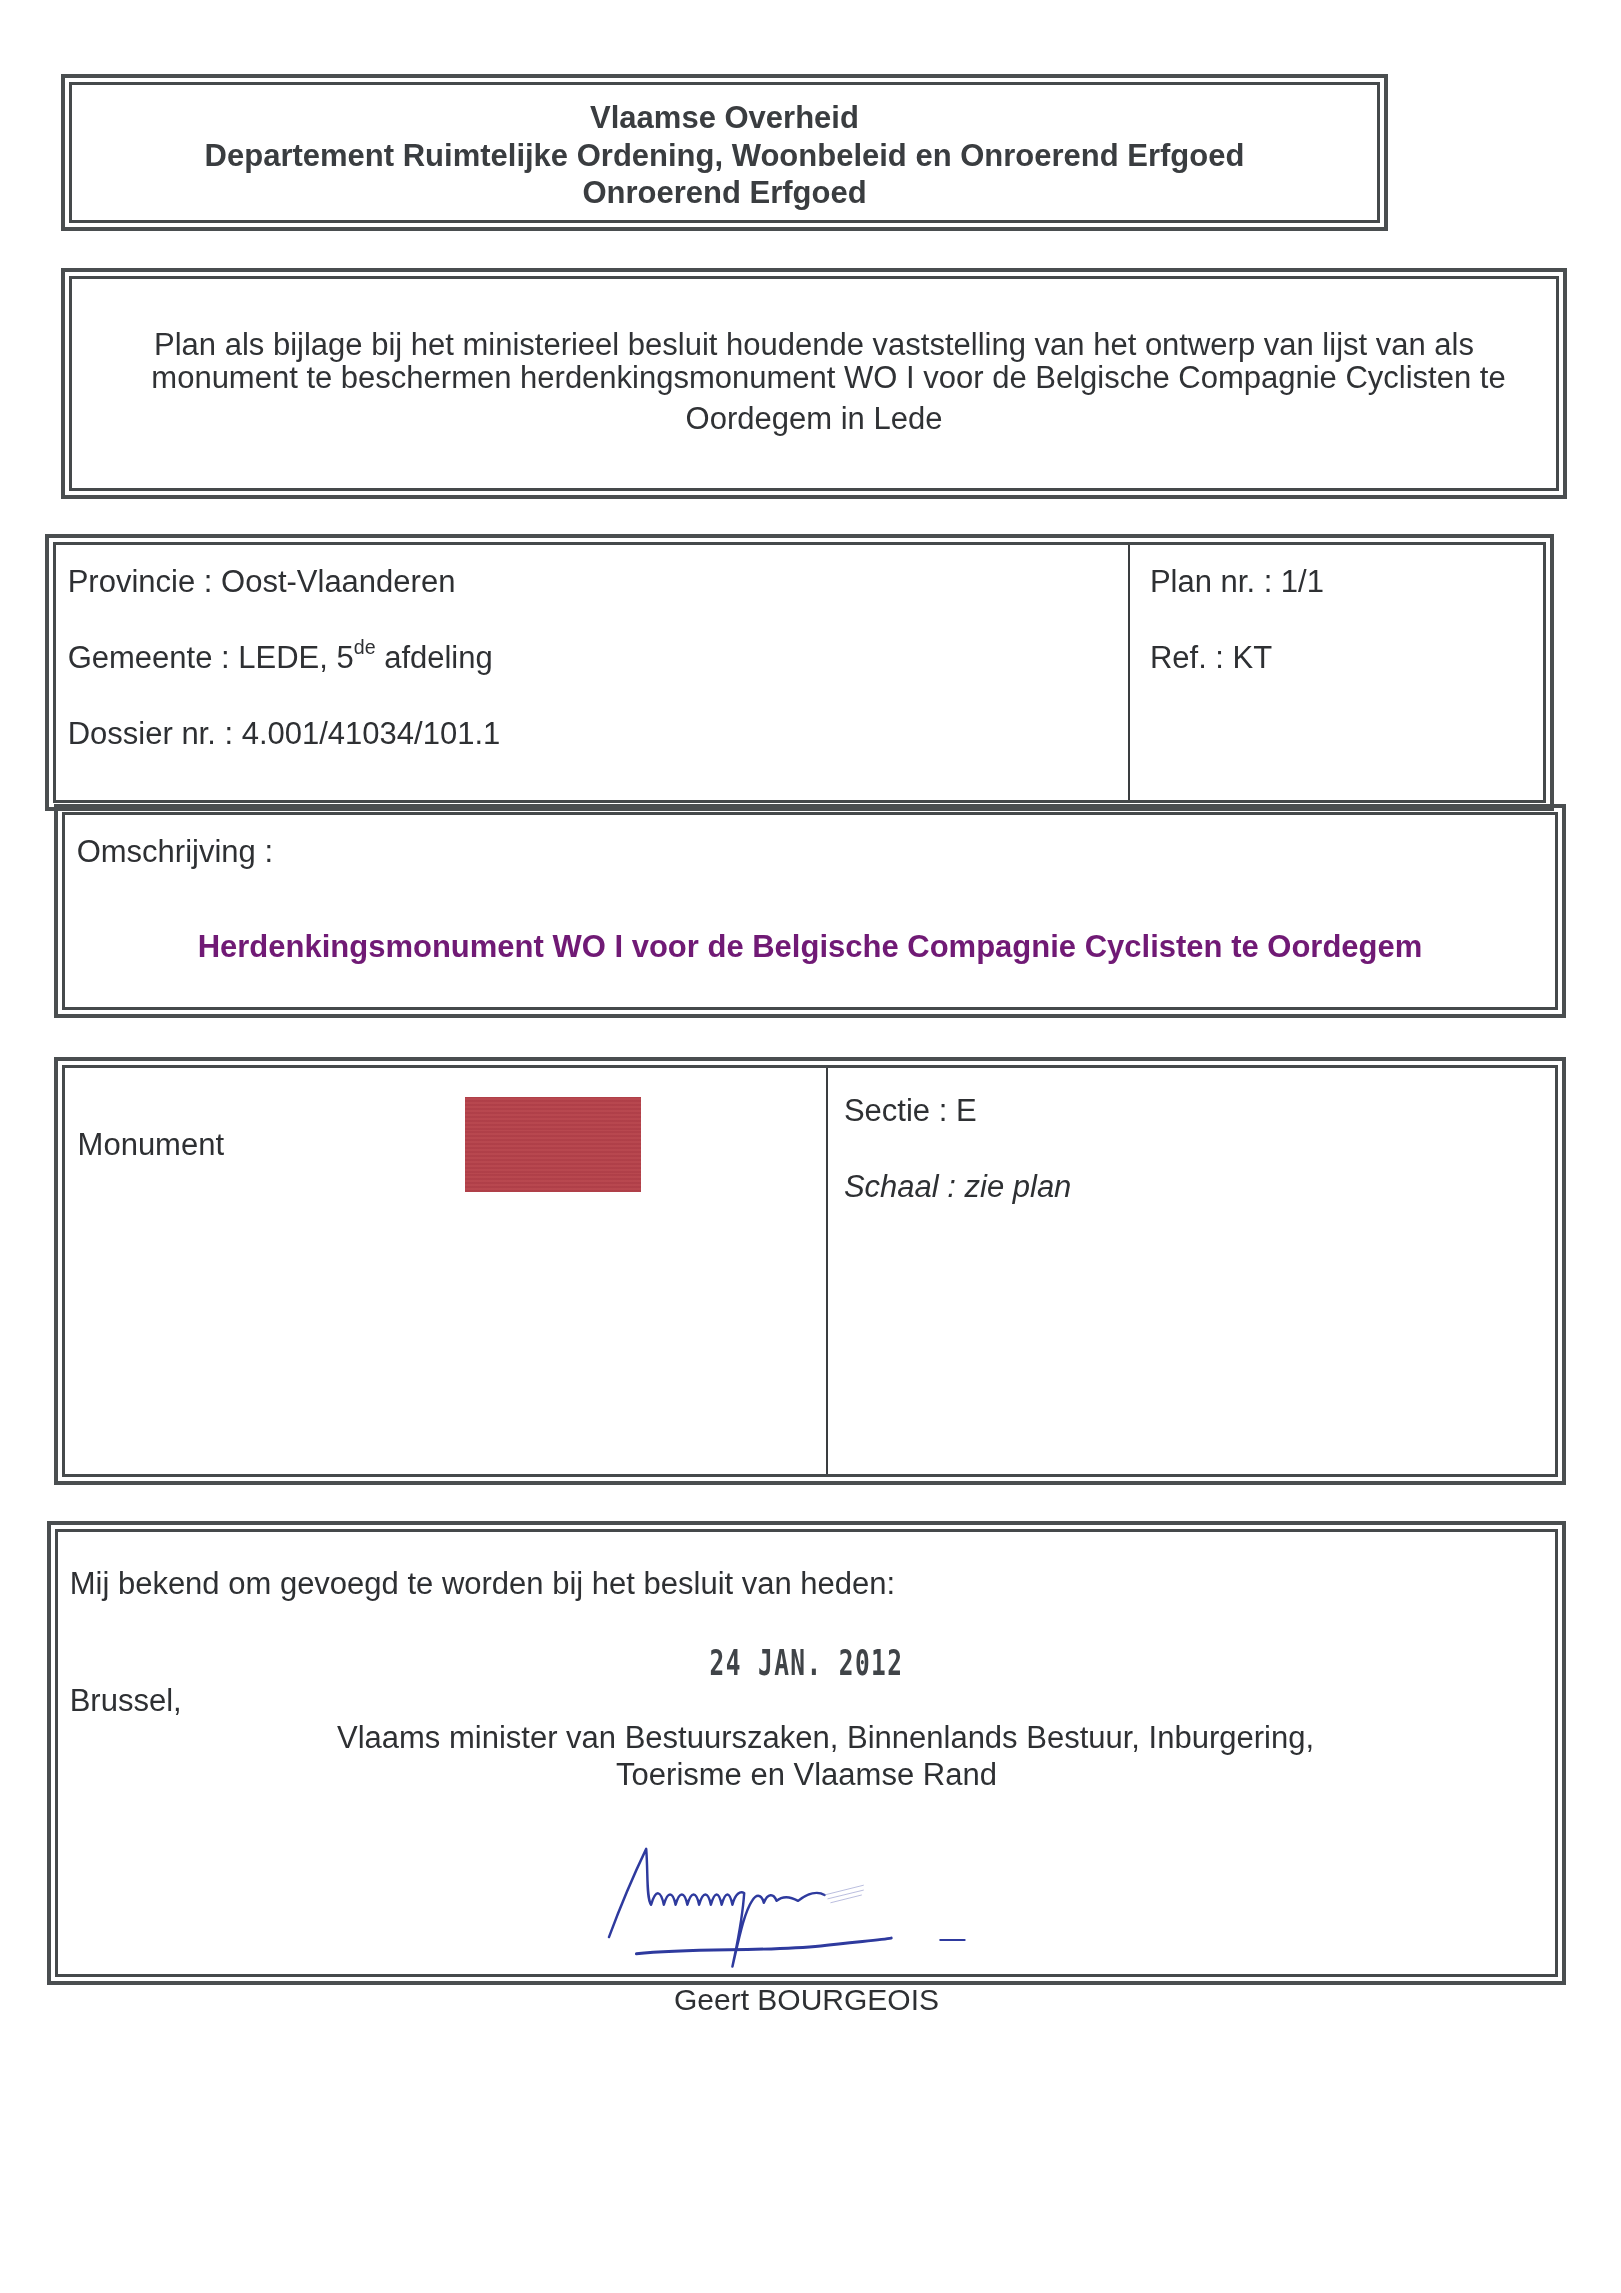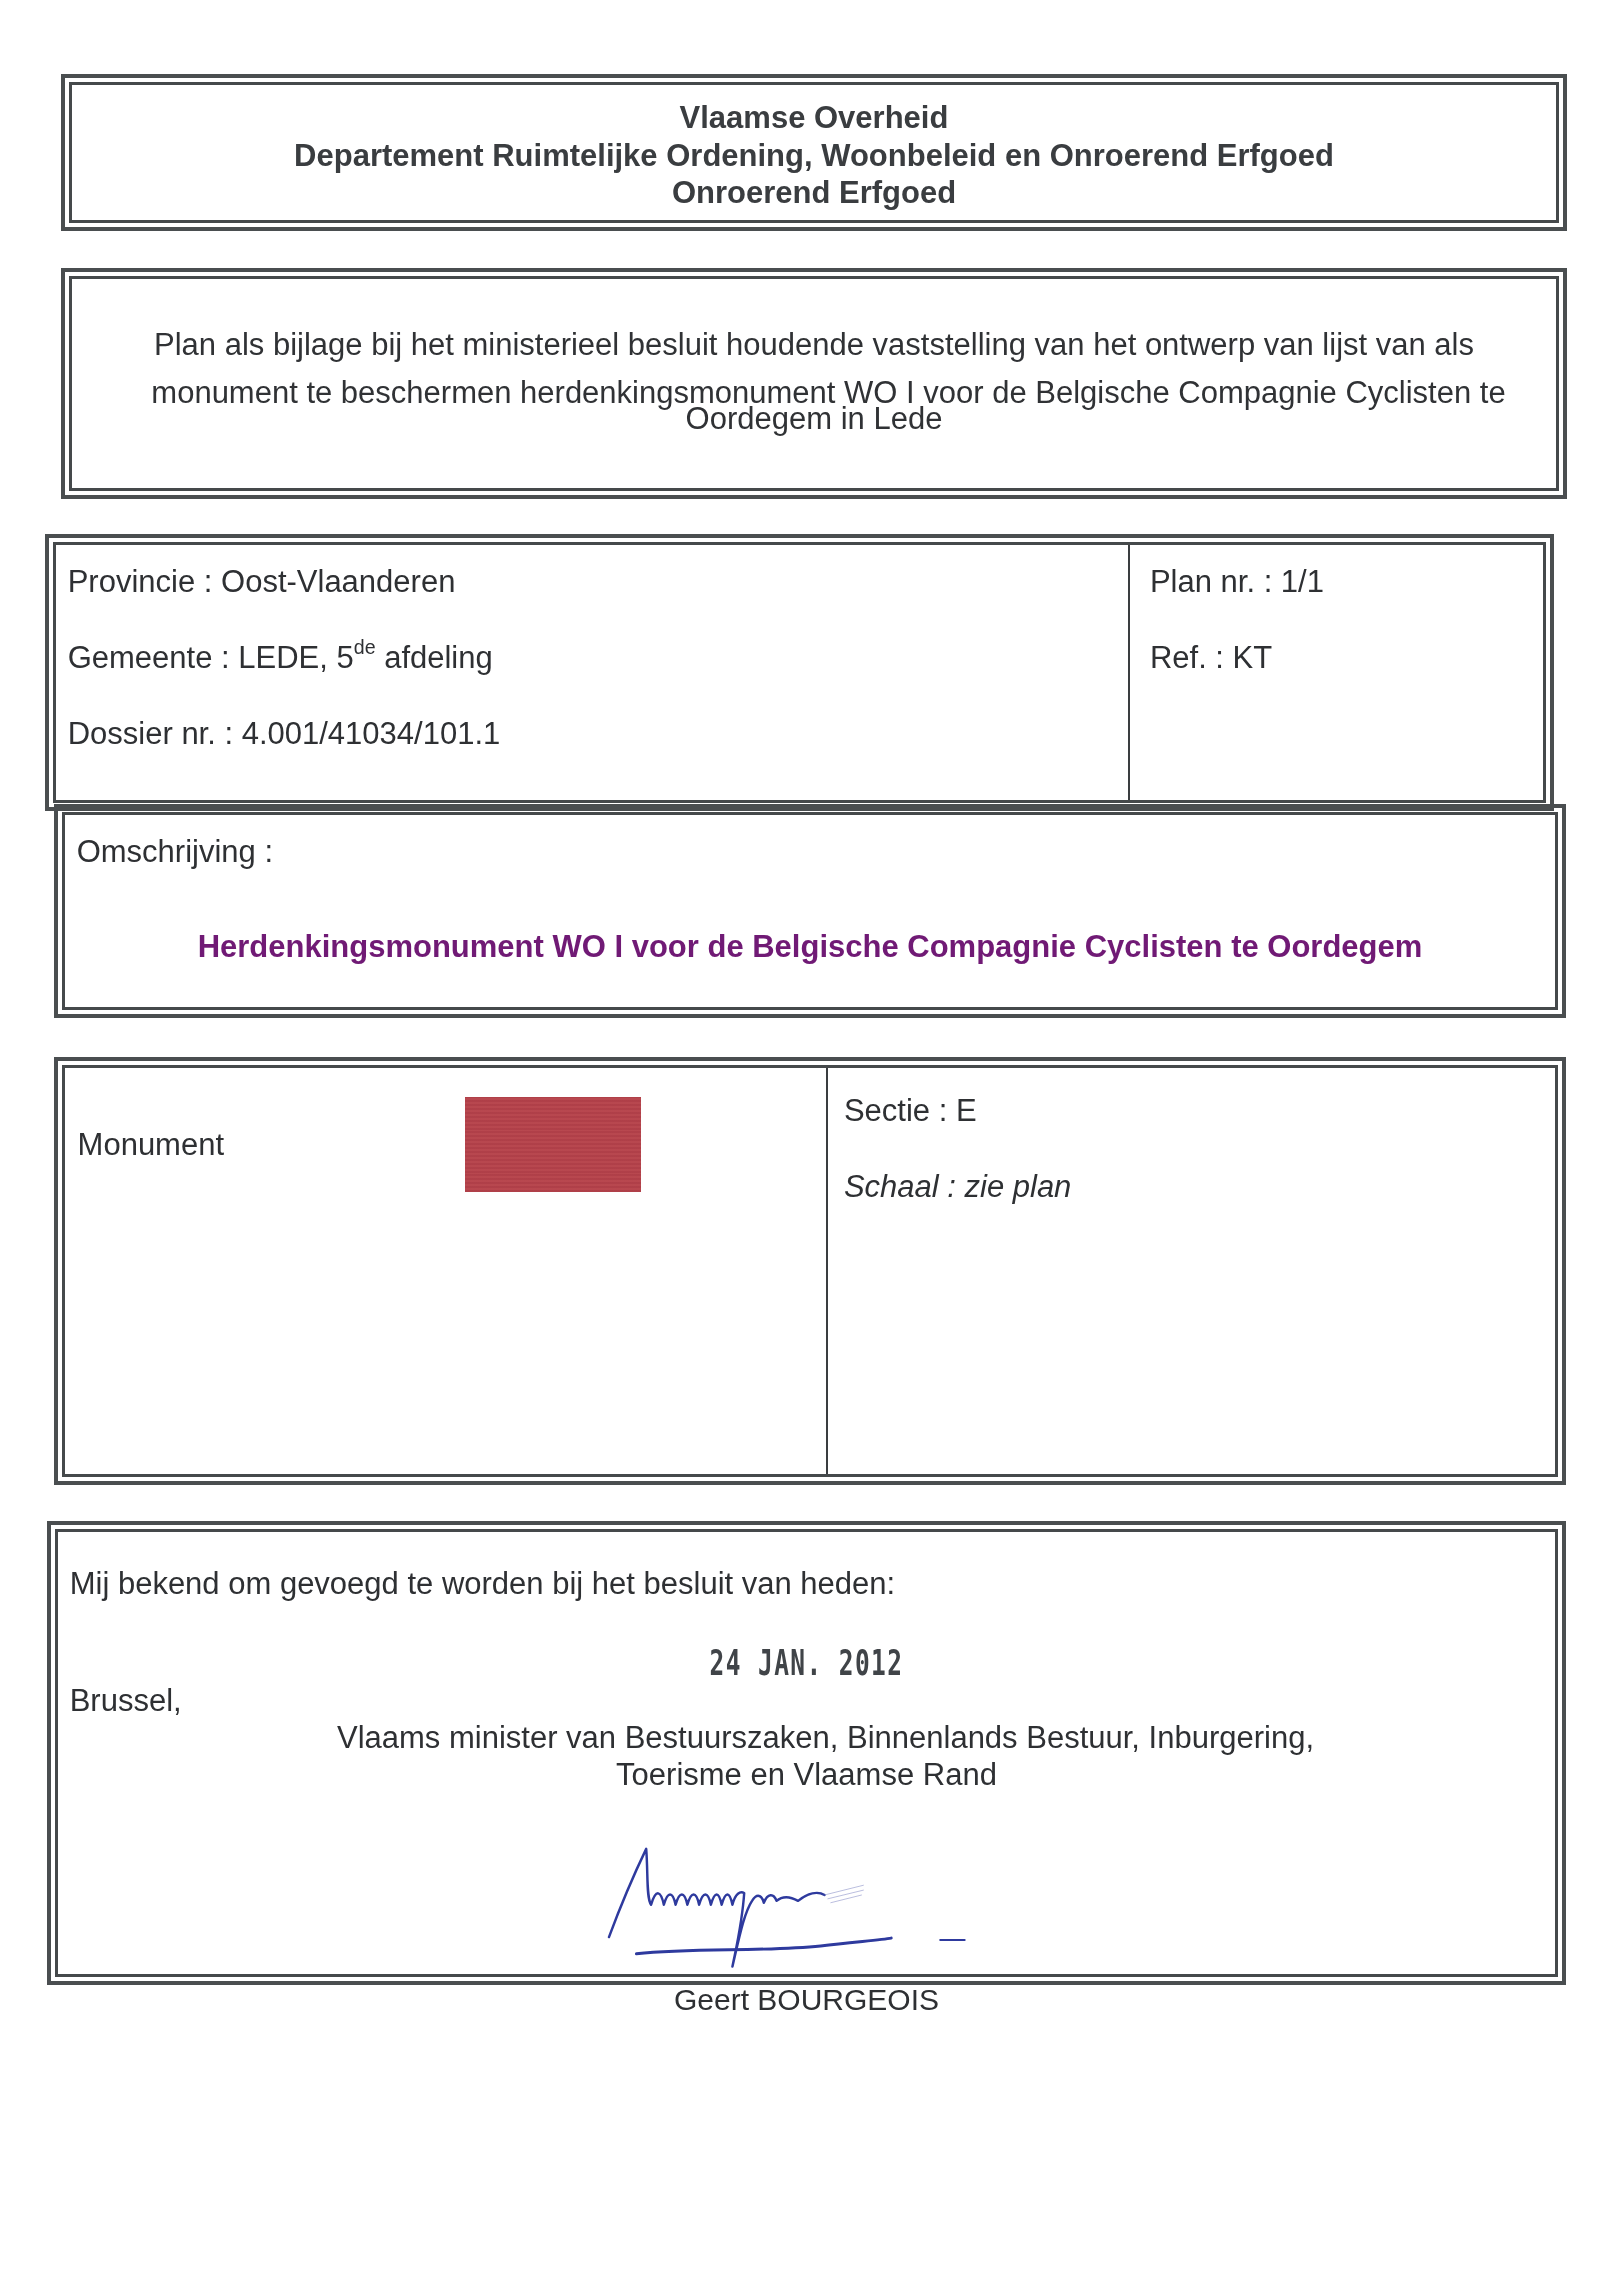--- a/index.html
+++ b/index.html
@@ -33,21 +33,21 @@
       white-space: nowrap;
       line-height: 1;
     }
     .center {
       left: 0; right: 0;
       text-align: center;
     }
     .bold { font-weight: bold; }
 
     
-    #box-header { left: 61px; top: 74px; width: 1506px; height: 157px; }
+    #box-header { left: 61px; top: 74px; width: 1327px; height: 157px; }
     .hdr-line { font-size: 31px; font-weight: bold; color: #3a3d40; }
 
     
     #box-title { left: 61px; top: 268px; width: 1506px; height: 231px; }
     .title-line { font-size: 31px; color: #303235; }
 
     
     #box-info { left: 45px; top: 534px; width: 1509px; height: 277px; }
     .info-txt { font-size: 31px; color: #2e3033; }
     .vdivider {
@@ -89,21 +89,21 @@
   <div class="box-inner">
     <div class="txt center hdr-line" style="top: 17.6px;">Vlaamse Overheid</div>
     <div class="txt center hdr-line" style="top: 55px;">Departement Ruimtelijke Ordening, Woonbeleid en Onroerend Erfgoed</div>
     <div class="txt center hdr-line" style="top: 92px;">Onroerend Erfgoed</div>
   </div>
 </div>
 
 <div class="box" id="box-title">
   <div class="box-inner">
     <div class="txt center title-line" style="top: 50px;">Plan als bijlage bij het ministerieel besluit houdende vaststelling van het ontwerp van lijst van als</div>
-    <div class="txt center title-line" style="top: 98px; margin-left: 29px;">monument te beschermen herdenkingsmonument WO I voor de Belgische Compagnie Cyclisten te</div>
+    <div class="txt center title-line" style="top: 83px; margin-left: 29px;">monument te beschermen herdenkingsmonument WO I voor de Belgische Compagnie Cyclisten te</div>
     <div class="txt center title-line" style="top: 124px;">Oordegem in Lede</div>
   </div>
 </div>
 
 <div class="box" id="box-info">
   <div class="box-inner">
     <div class="txt info-txt" style="left: 11.8px; top: 21.6px;">Provincie : Oost-Vlaanderen</div>
     <div class="txt info-txt" style="left: 11.8px; top: 97px;"><span>Gemeente : LEDE, 5</span><sup>de</sup><span> afdeling</span></div>
     <div class="txt info-txt" style="left: 11.8px; top: 173px;">Dossier nr. : 4.001/41034/101.1</div>
     <div class="vdivider" style="left: 1072px;"></div>

